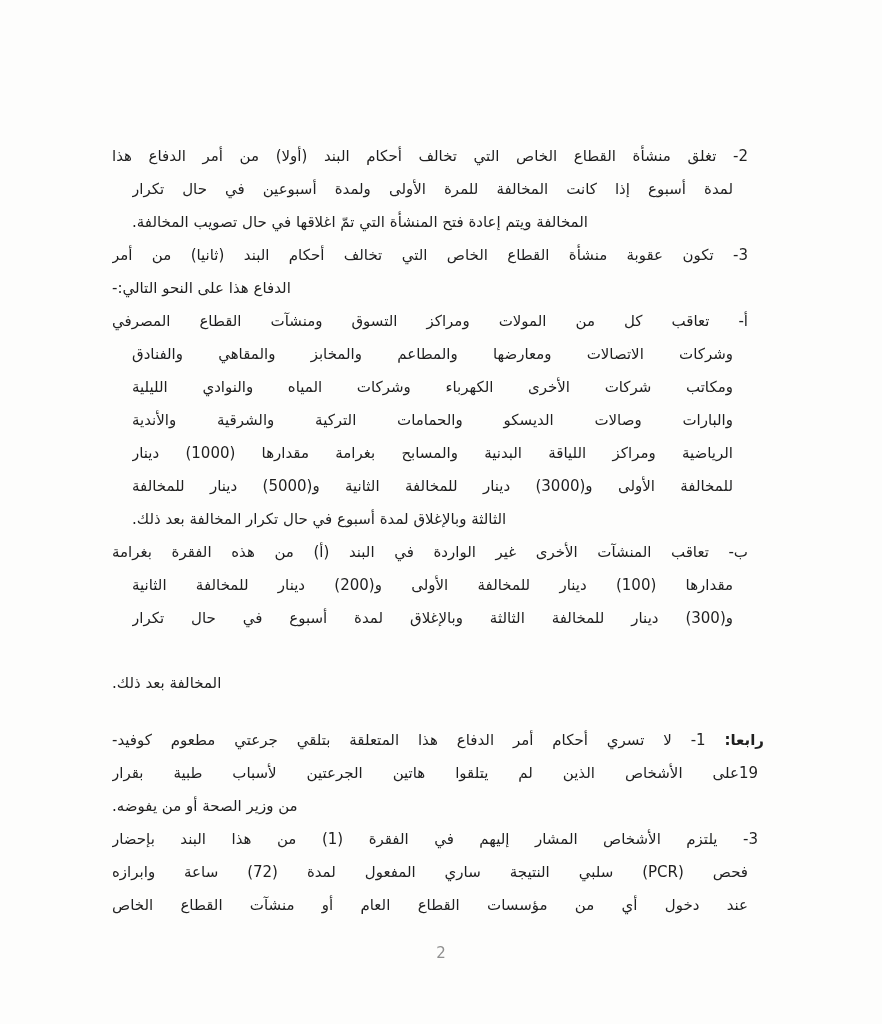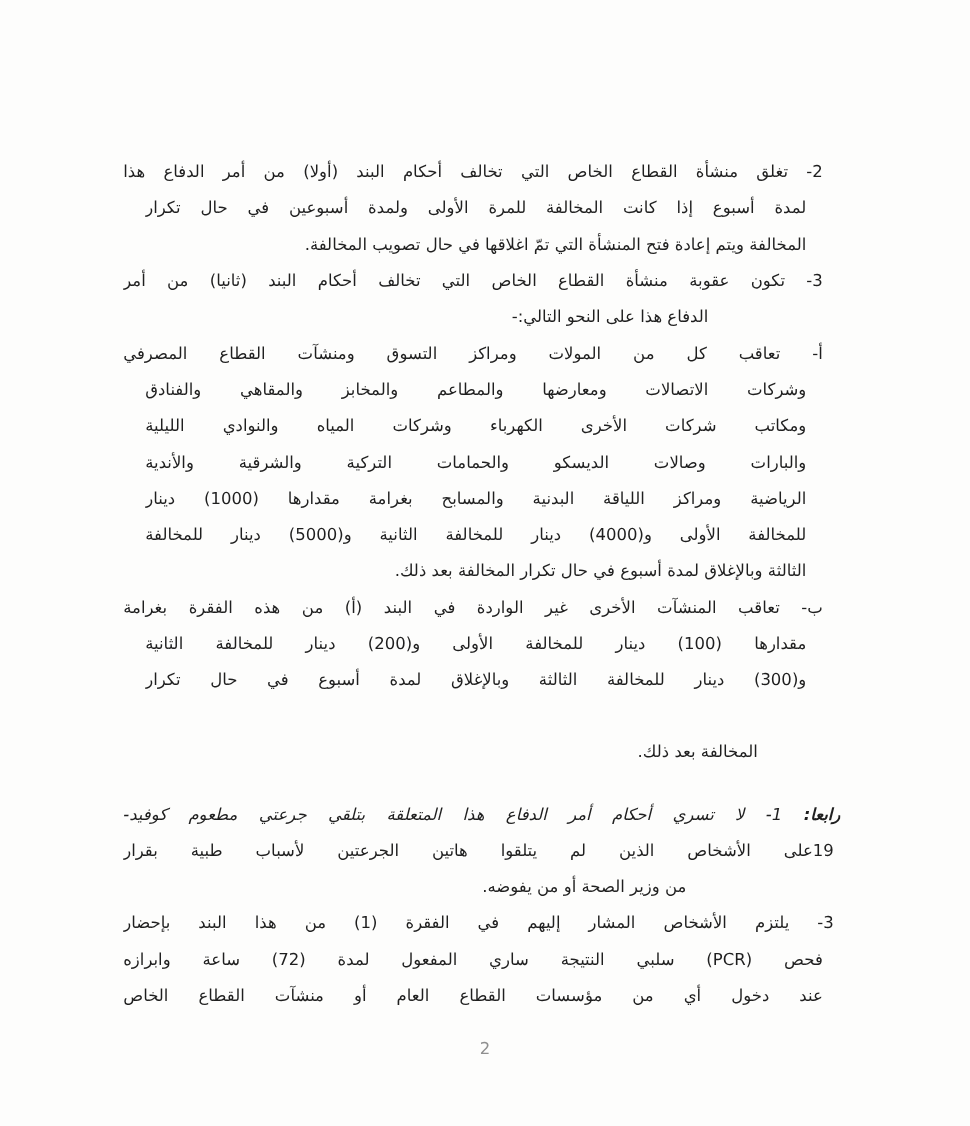--- a/index.html
+++ b/index.html
@@ -21,23 +21,23 @@
     font-size: 15px;
     line-height: 33px;
   }
   .line {
     height: 33px;
     overflow: hidden;
   }
   
   .j { text-align: justify; text-align-last: justify; text-justify: inter-word; }
   
-  .r { text-align: right; }
+  .r { text-align: left; }
   
-  .pr0   { padding-right: 0; font-style: italic; }
+  .pr0   { padding-right: 0; }
   .pr6   { padding-right: 6px; }
   .pr16  { padding-right: 16px; }
   .pr20  { padding-right: 20px; }
   .pr31  { padding-right: 31px; margin-left: 20px; }
   .pr75  { padding-right: 75px; margin-top: 32px; }
   .pr120 { padding-right: 120px; }
   .pr140 { padding-right: 140px; }
   .gap { margin-top: 24px; }
   .bold { font-weight: bold; }
   .footer {
@@ -60,21 +60,21 @@
     <div class="line j pr16">2- تغلق منشأة القطاع الخاص التي تخالف أحكام البند (أولا) من أمر الدفاع هذا</div>
     <div class="line j pr31">لمدة أسبوع إذا كانت المخالفة للمرة الأولى ولمدة أسبوعين في حال تكرار</div>
     <div class="line r pr31">المخالفة ويتم إعادة فتح المنشأة التي تمّ اغلاقها في حال تصويب المخالفة.</div>
     <div class="line j pr16">3- تكون عقوبة منشأة القطاع الخاص التي تخالف أحكام البند (ثانيا) من أمر</div>
     <div class="line r pr120">الدفاع هذا على النحو التالي:-</div>
     <div class="line j pr16">أ- تعاقب كل من المولات ومراكز التسوق ومنشآت القطاع المصرفي</div>
     <div class="line j pr31">وشركات الاتصالات ومعارضها والمطاعم والمخابز والمقاهي والفنادق</div>
     <div class="line j pr31">ومكاتب شركات الأخرى الكهرباء وشركات المياه والنوادي الليلية</div>
     <div class="line j pr31">والبارات وصالات الديسكو والحمامات التركية والشرقية والأندية</div>
     <div class="line j pr31">الرياضية ومراكز اللياقة البدنية والمسابح بغرامة مقدارها (1000) دينار</div>
-    <div class="line j pr31">للمخالفة الأولى و(4000) دينار للمخالفة الثانية و(5000) دينار للمخالفة</div>
+    <div class="line j pr31">للمخالفة الأولى و(3000) دينار للمخالفة الثانية و(5000) دينار للمخالفة</div>
     <div class="line r pr31">الثالثة وبالإغلاق لمدة أسبوع في حال تكرار المخالفة بعد ذلك.</div>
     <div class="line j pr16">ب- تعاقب المنشآت الأخرى غير الواردة في البند (أ) من هذه الفقرة بغرامة</div>
     <div class="line j pr31">مقدارها (100) دينار للمخالفة الأولى و(200) دينار للمخالفة الثانية</div>
     <div class="line j pr31">و(300) دينار للمخالفة الثالثة وبالإغلاق لمدة أسبوع في حال تكرار</div>
     <div class="line r pr75">المخالفة بعد ذلك.</div>
 
     <div class="line j pr0 gap">
       <span class="bold">رابعا:</span>
       <span>1- لا تسري أحكام أمر الدفاع هذا المتعلقة بتلقي جرعتي مطعوم كوفيد-</span>
     </div>

